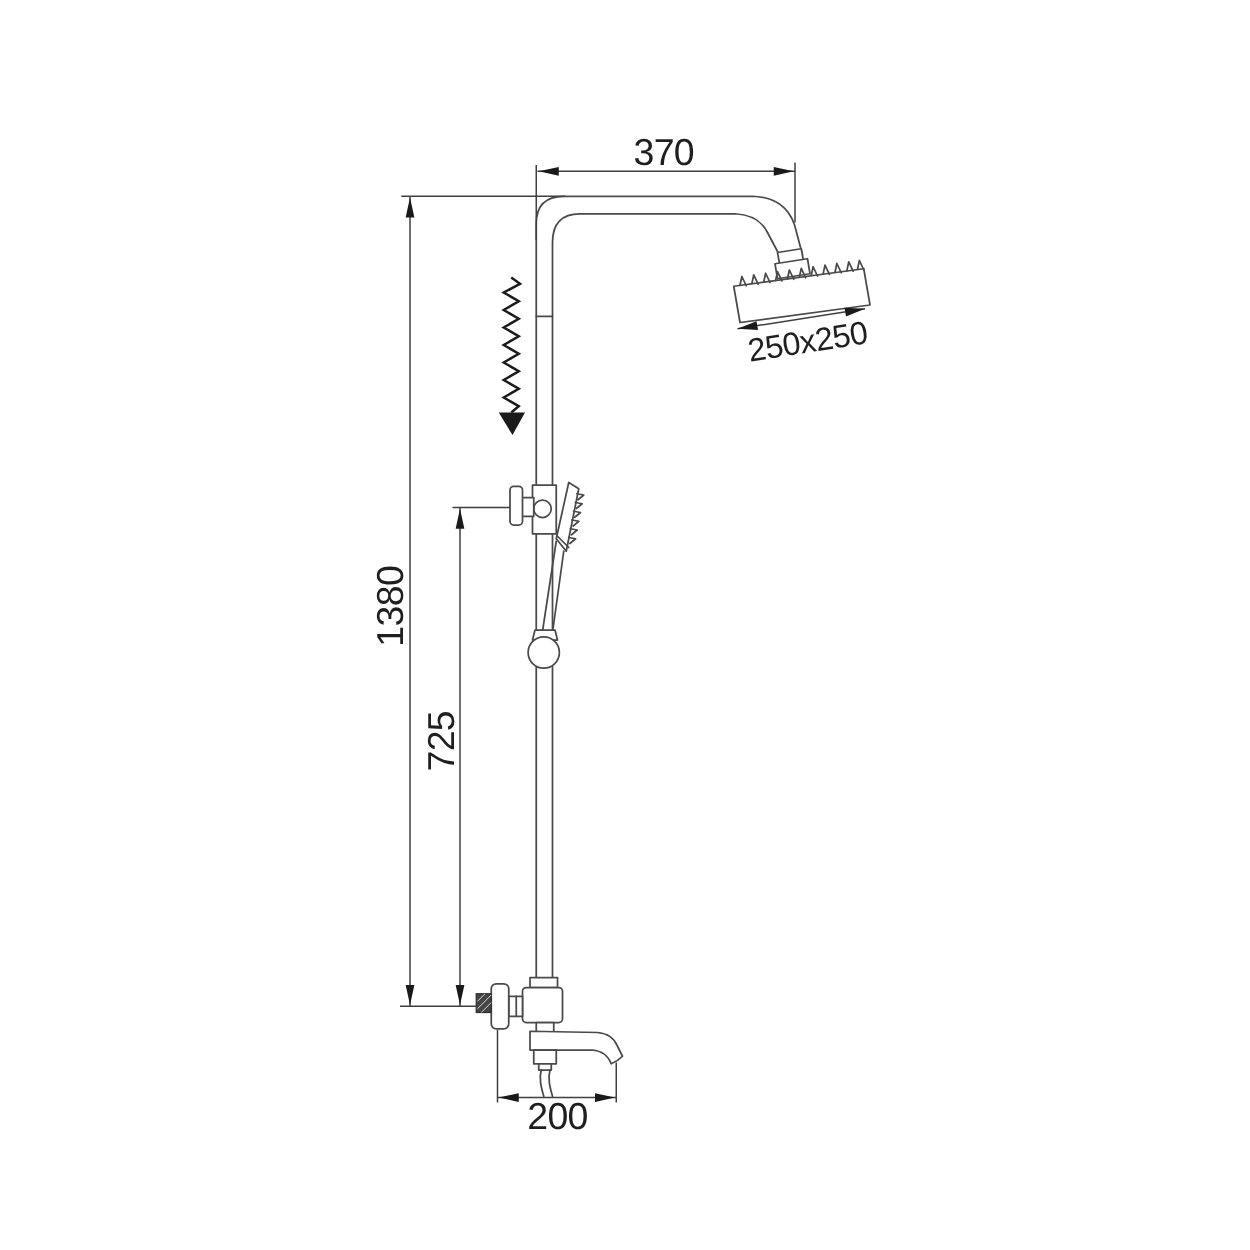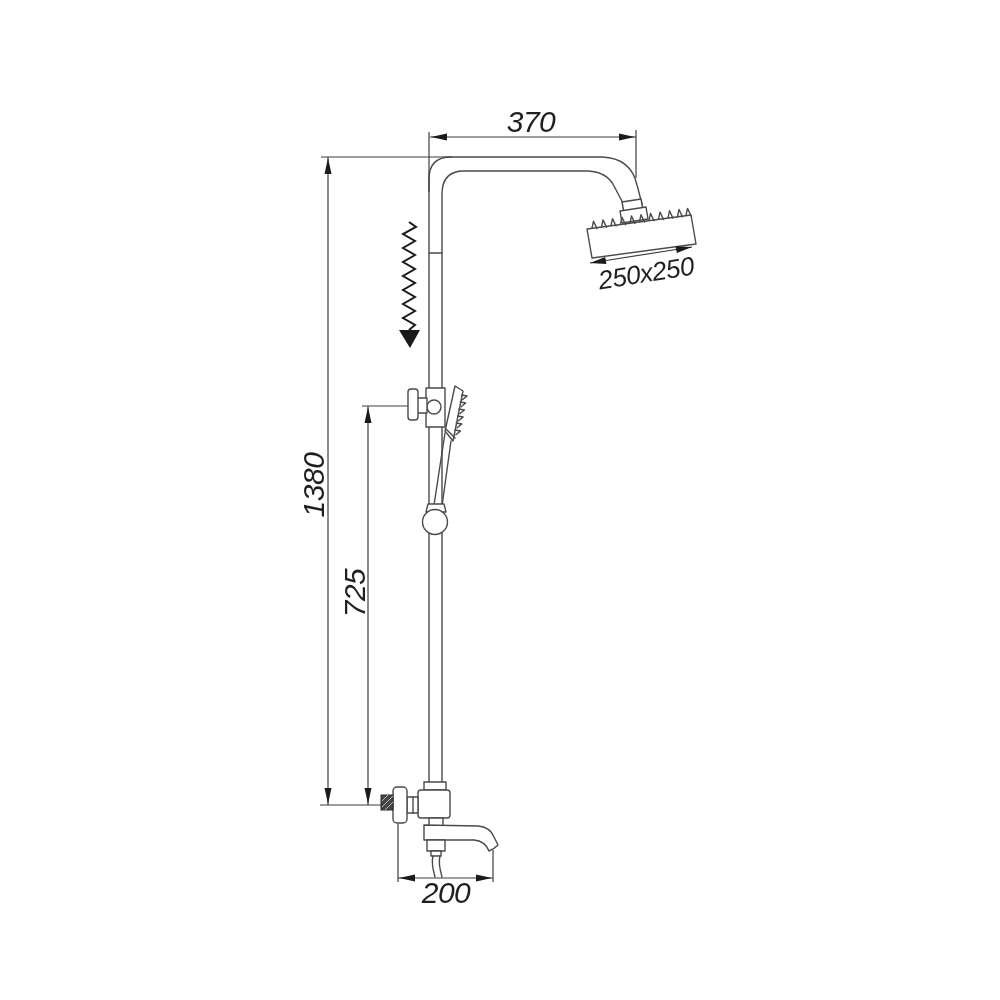--- a/index.html
+++ b/index.html
@@ -1,16 +1,16 @@
 <!DOCTYPE html>
 <html><head>
 <meta charset="utf-8">
 <style>
   html,body{margin:0;padding:0;background:#ffffff;}
-  .canvas-wrap{width:1000px;height:1000px;background:#ffffff;position:relative;font-style:italic;}
+  .canvas-wrap{width:1000px;height:1000px;background:#ffffff;position:relative;}
   svg{display:block;}
   .fixture{stroke:#4a4a4a;stroke-width:1.4;fill:none;stroke-linejoin:round;stroke-linecap:round;}
   .fixture-fill{stroke:#4a4a4a;stroke-width:1.4;fill:#ffffff;stroke-linejoin:round;}
   .dim{stroke:#3f3f3f;stroke-width:1.2;fill:none;}
   .arrow{fill:#1a1a1a;stroke:none;}
   .zigzag{stroke:#1a1a1a;stroke-width:2;fill:none;stroke-linejoin:miter;}
   .knurl{fill:#454545;stroke:#2e2e2e;stroke-width:1;}
   .knurl-line{stroke:#d8d8d8;stroke-width:0.8;}
   .dim-text{font-family:"Liberation Sans","DejaVu Sans",sans-serif;font-size:30px;fill:#1f1f1f;letter-spacing:-0.5px;}
   .dim-text-small{font-family:"Liberation Sans","DejaVu Sans",sans-serif;font-size:26px;fill:#1f1f1f;letter-spacing:-0.5px;}

